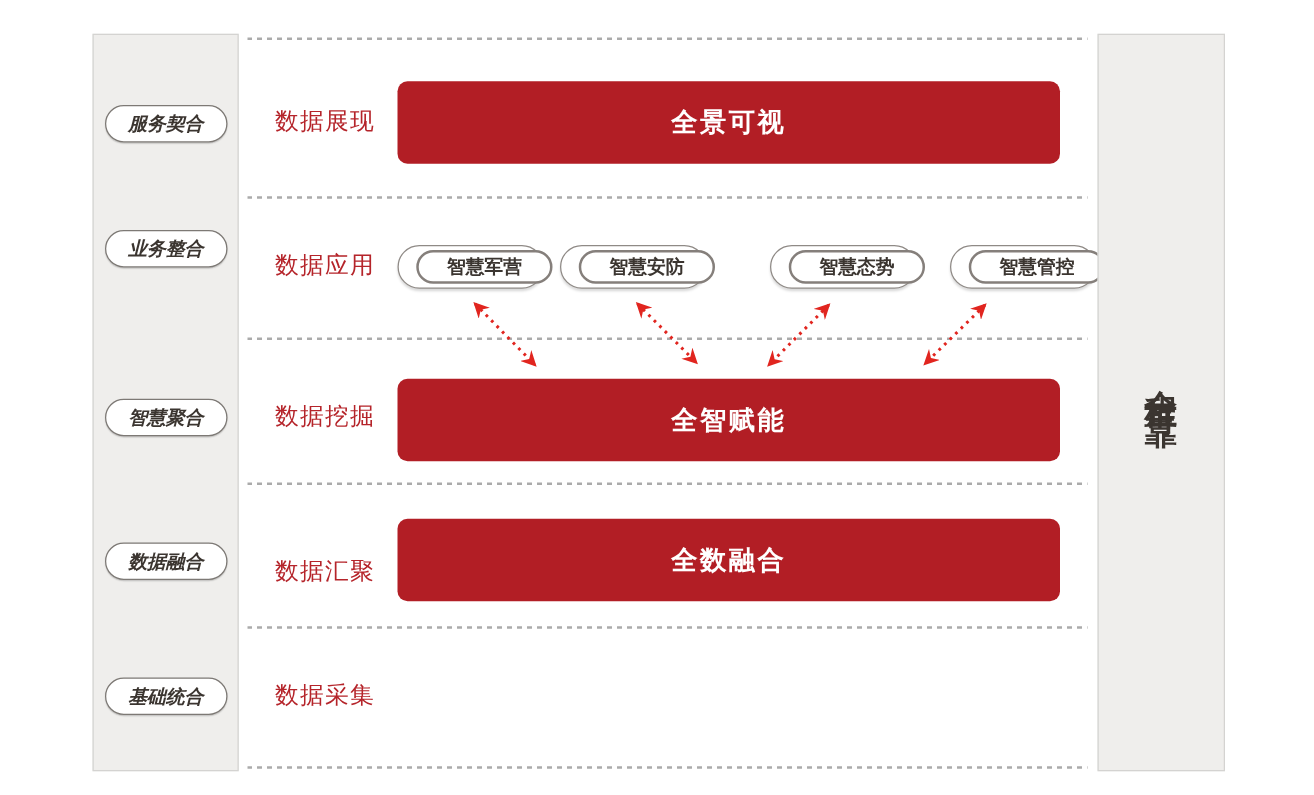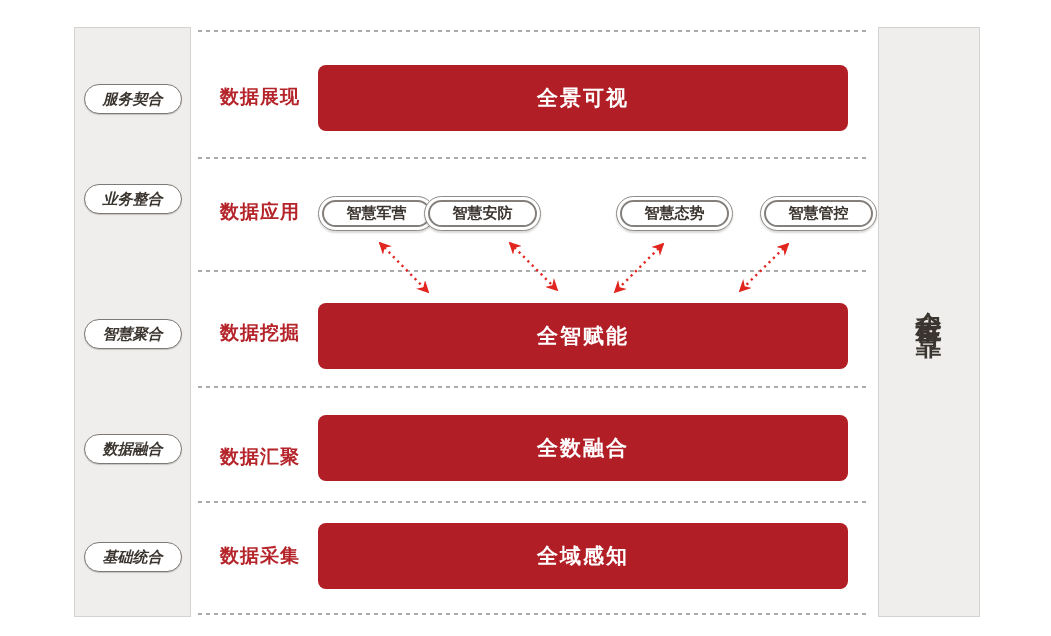--- a/index.html
+++ b/index.html
@@ -21,35 +21,35 @@
 
   .vertical-title{writing-mode:vertical-rl;text-orientation:upright;
     font-size:26px;font-weight:bold;color:var(--text-dark,#3b3530);letter-spacing:7px;line-height:1;}
 
   
   .dotted{position:absolute;left:198px;width:672px;height:2px;
     background:repeating-linear-gradient(90deg,var(--dotted-line,#ababab) 0 4px,transparent 4px 8px);}
 
   
   .layer-label{position:absolute;left:220px;transform:translateY(-50%);
-    font-size:19px;font-weight:bold;color:var(--label-red,#b5242a);
+    font-size:19px;font-weight:normal;color:var(--label-red,#b5242a);
     letter-spacing:1px;white-space:nowrap;}
 
   
   .bar{position:absolute;left:318px;width:530px;height:66px;background:var(--bar-red,#b21e25);
     border-radius:8px;display:flex;align-items:center;justify-content:center;}
   .bar span{color:#ffffff;font-size:21px;font-weight:bold;letter-spacing:2px;white-space:nowrap;}
 
   
   .app-pill{position:absolute;top:196px;width:117px;height:35px;box-sizing:border-box;
     background:#fff;border:1px solid #8f8a86;border-radius:18px;padding:3px;
     box-shadow:0 2px 2px rgba(0,0,0,.15);}
   .app-pill-inner{width:100%;height:100%;box-sizing:border-box;border:2px solid #857f7b;
     border-radius:14px;display:flex;align-items:center;justify-content:center;
-    font-size:15px;font-weight:bold;color:var(--text-dark,#3b3530);white-space:nowrap;background:#fff;}
+    font-size:15px;font-weight:bold;color:var(--text-dark,#3b3530);white-space:nowrap;background:#fff;margin-left:11px;}
 
   .arrow-layer{position:absolute;left:0;top:0;pointer-events:none;}
 </style>
 </head>
 <body>
 
 <div class="canvas">
 
   <div class="side-panel left">
     <div class="side-pill" style="top:56px">服务契合</div>
@@ -74,28 +74,25 @@
 
   <div class="bar" style="top:303px">
       <span>全智赋能</span>
     </div>
   <div class="bar" style="top:65px">
       <span>全景可视</span>
     </div>
   <div class="bar" style="top:415px">
       <span>全数融合</span>
     </div>
-  <div class="bar" style="top:523px">
-      <span>全域感知</span>
-    </div>
 
   <div class="app-pill" style="left:318px">
     <div class="app-pill-inner">智慧军营</div>
   </div>
-  <div class="app-pill" style="left:424px">
+  <div class="app-pill" style="left:448px">
     <div class="app-pill-inner">智慧安防</div>
   </div>
   <div class="app-pill" style="left:616px">
     <div class="app-pill-inner">智慧态势</div>
   </div>
   <div class="app-pill" style="left:760px">
     <div class="app-pill-inner">智慧管控</div>
   </div>
 
   <svg class="arrow-layer" width="1051" height="636" viewBox="0 0 1051 636">

